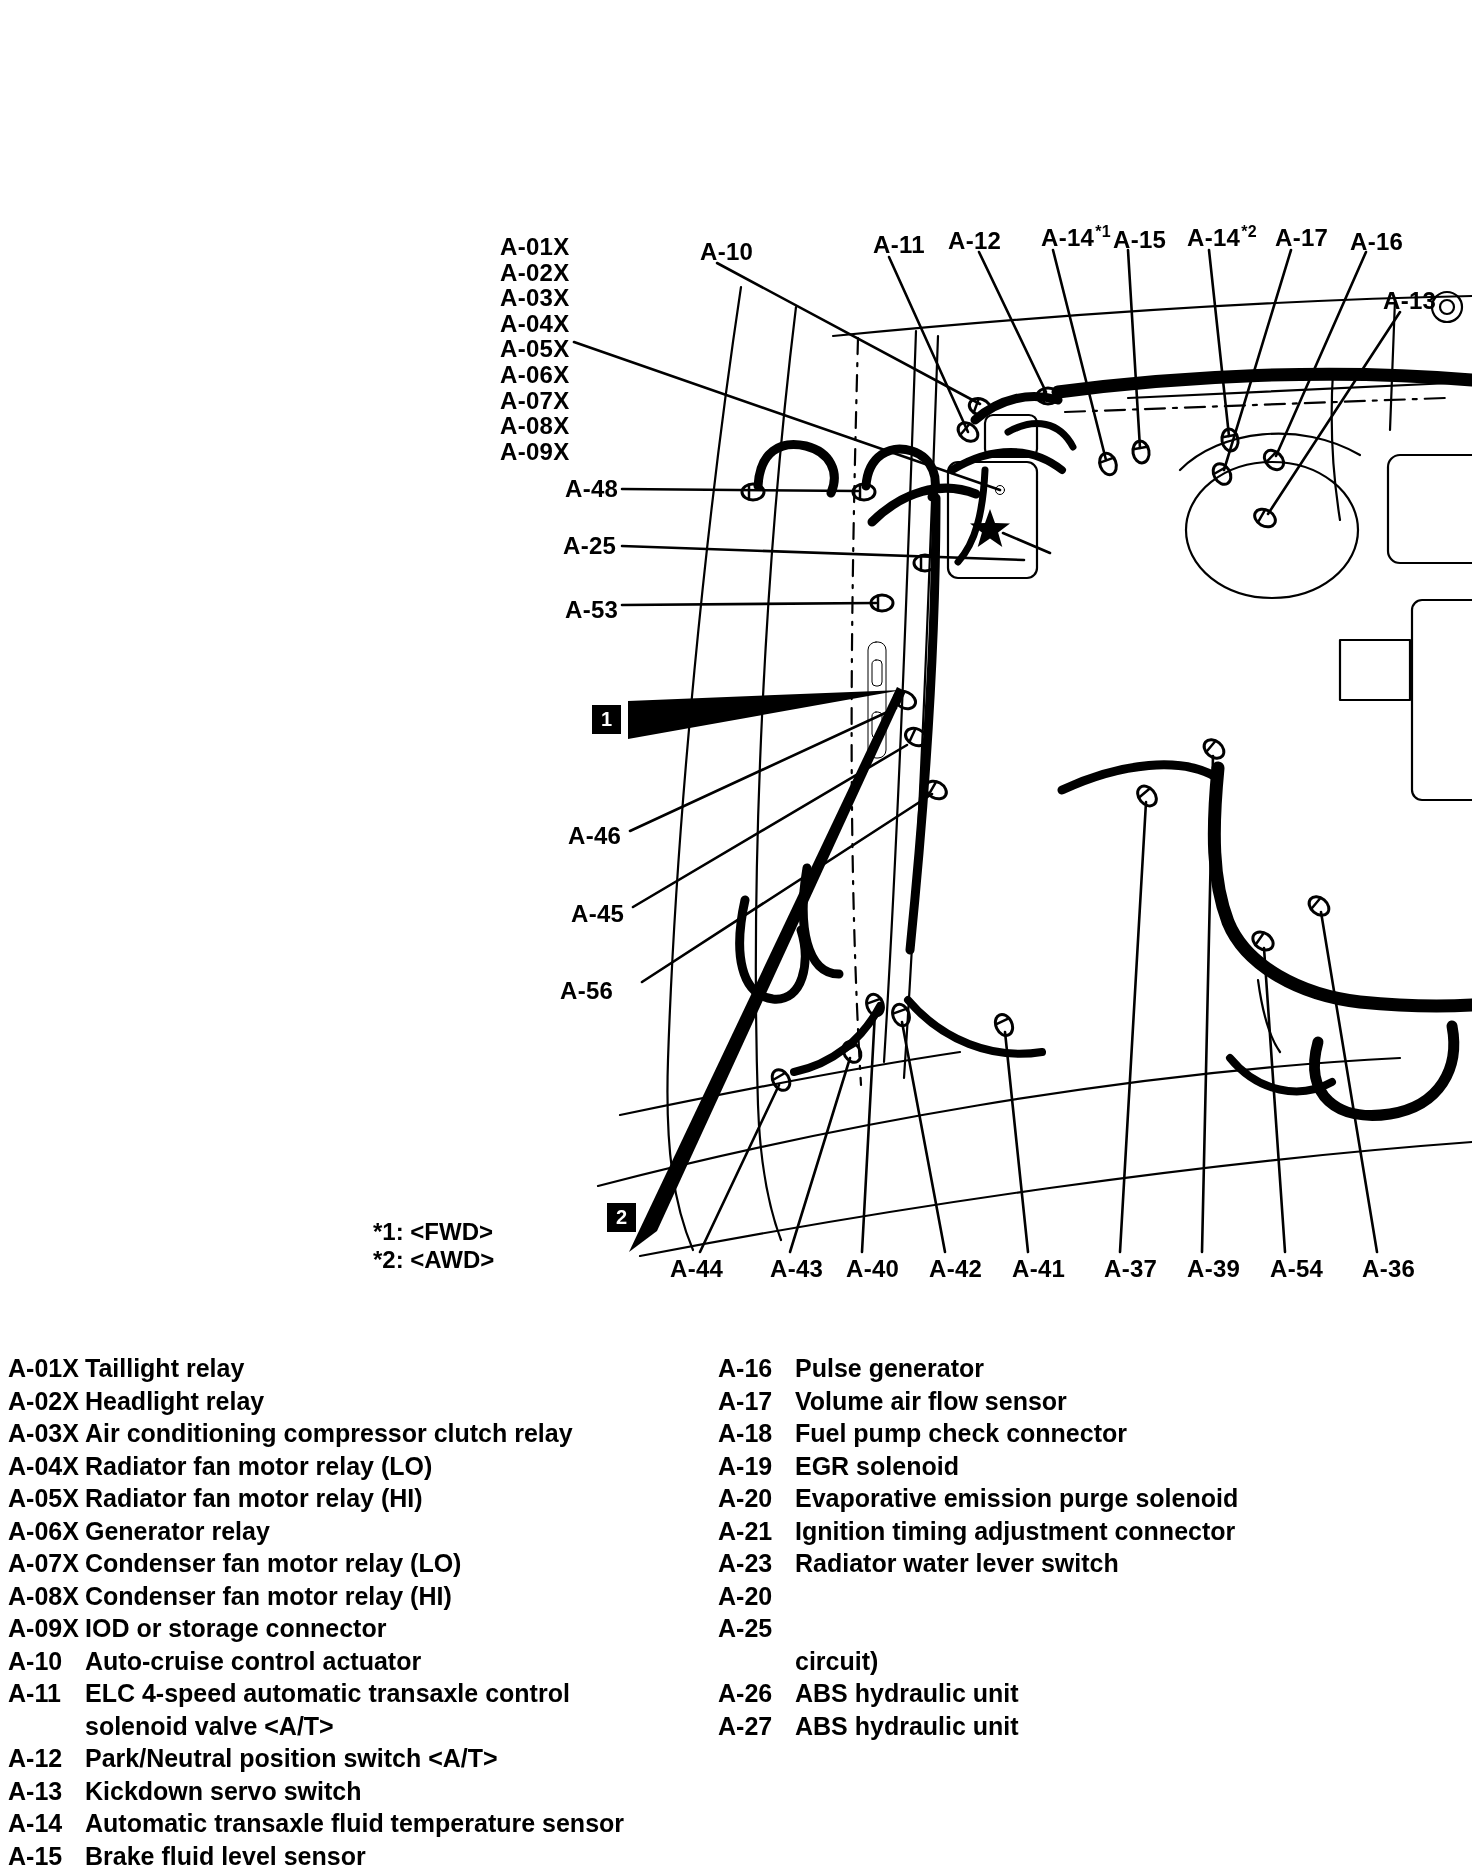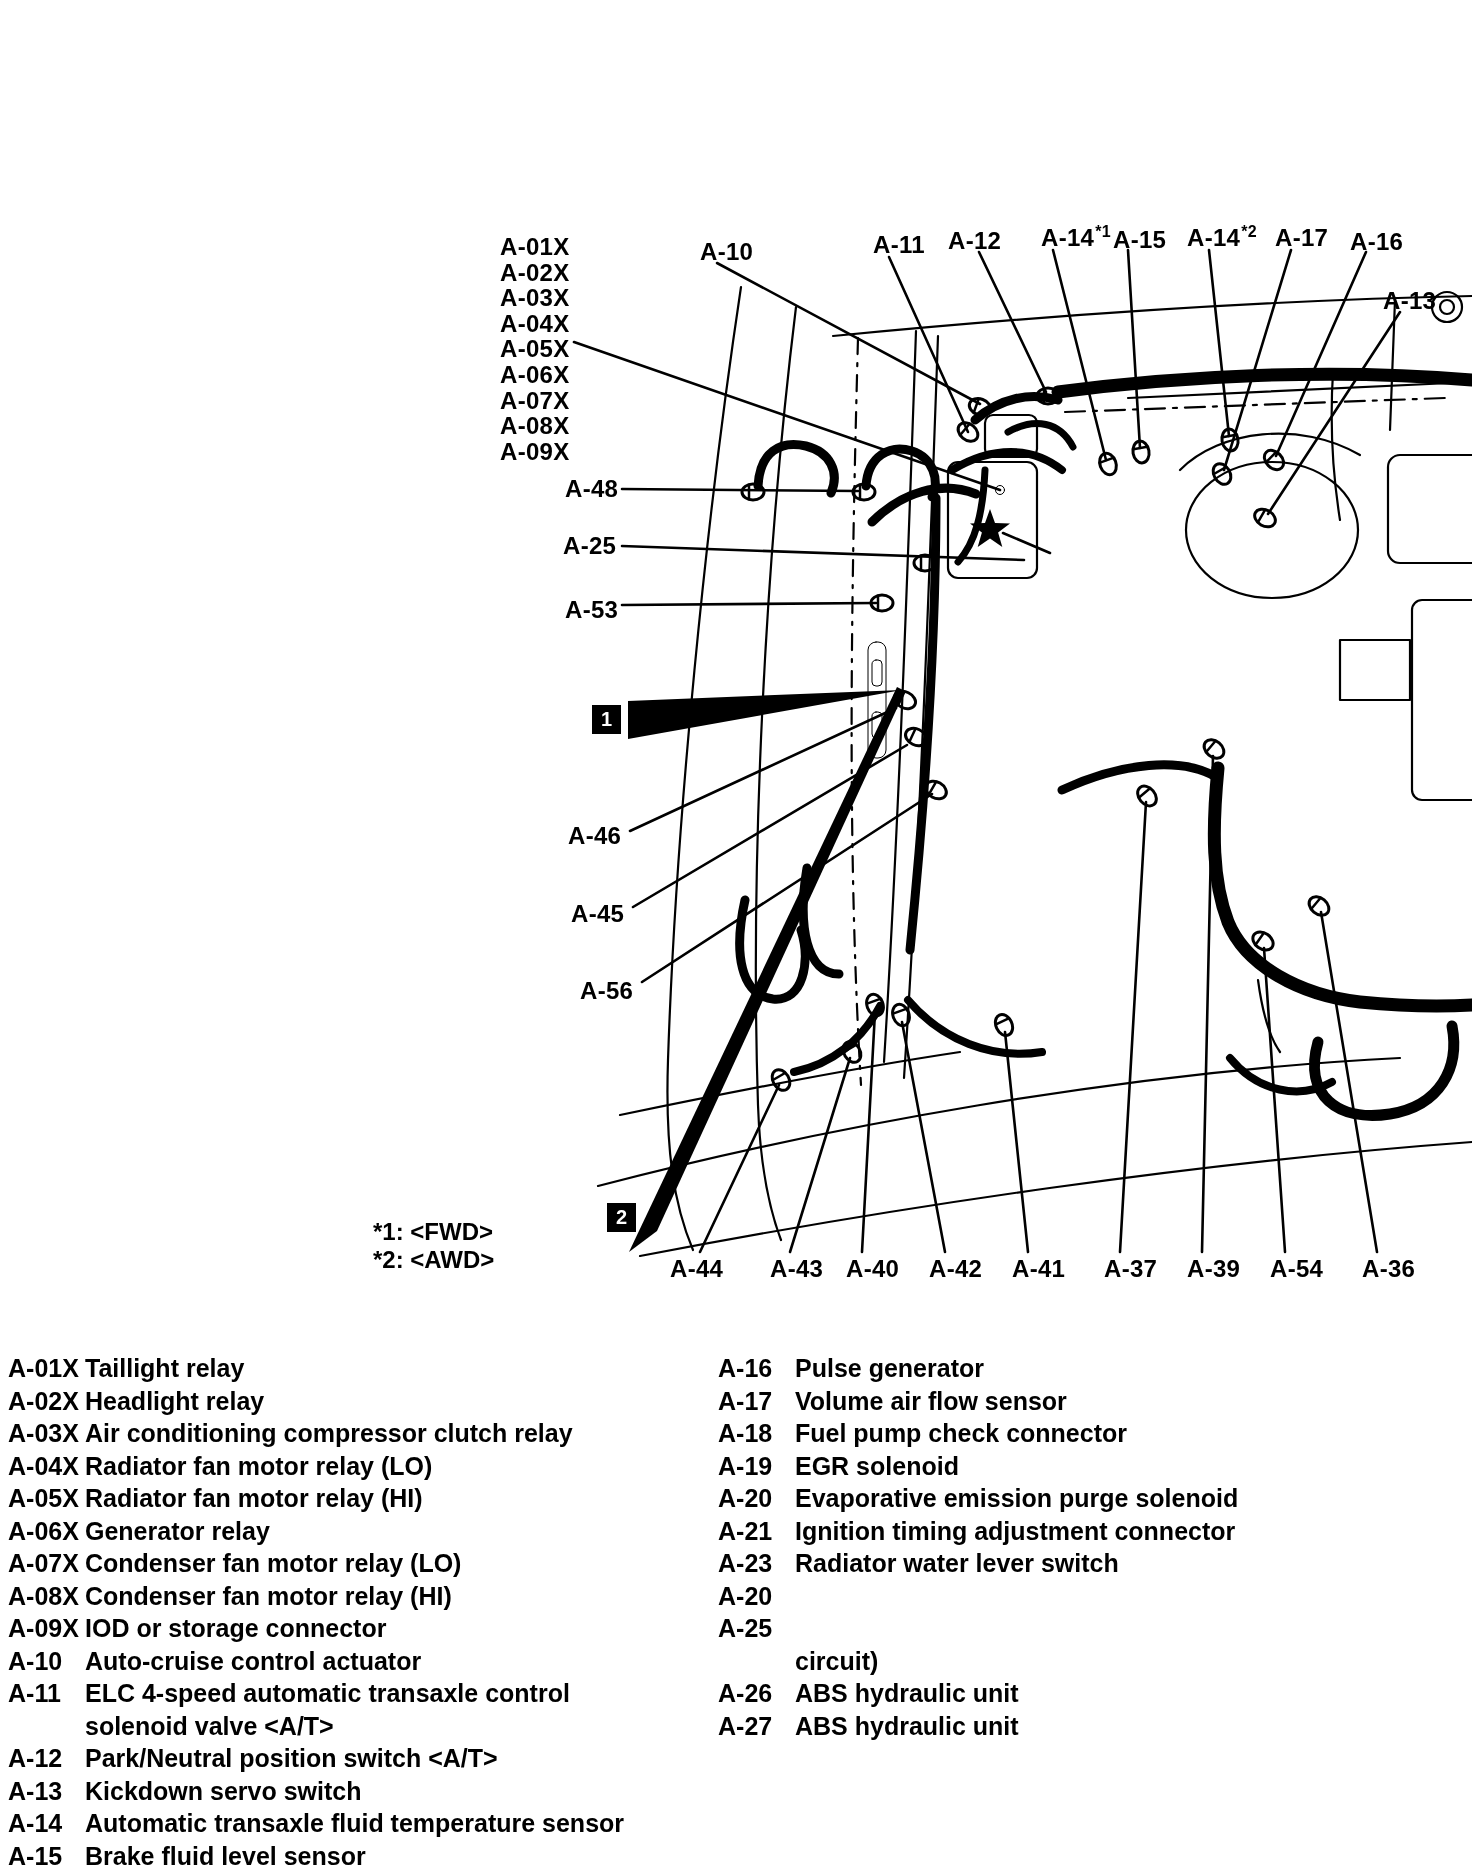--- a/index.html
+++ b/index.html
@@ -195,21 +195,21 @@
     <span>A-14</span><span class="sup">*2</span>
   </div>
   <div class="callout" style="left:1275px;top:224px">A-17</div>
   <div class="callout" style="left:1350px;top:228px">A-16</div>
   <div class="callout" style="left:1383px;top:287px">A-13</div>
   <div class="callout" style="left:565px;top:475px">A-48</div>
   <div class="callout" style="left:563px;top:532px">A-25</div>
   <div class="callout" style="left:565px;top:596px">A-53</div>
   <div class="callout" style="left:568px;top:822px">A-46</div>
   <div class="callout" style="left:571px;top:900px">A-45</div>
-  <div class="callout" style="left:580px;top:977px">A-56</div>
+  <div class="callout" style="left:560px;top:977px">A-56</div>
   <div class="callout" style="left:670px;top:1255px">A-44</div>
   <div class="callout" style="left:770px;top:1255px">A-43</div>
   <div class="callout" style="left:846px;top:1255px">A-40</div>
   <div class="callout" style="left:929px;top:1255px">A-42</div>
   <div class="callout" style="left:1012px;top:1255px">A-41</div>
   <div class="callout" style="left:1104px;top:1255px">A-37</div>
   <div class="callout" style="left:1187px;top:1255px">A-39</div>
   <div class="callout" style="left:1270px;top:1255px">A-54</div>
   <div class="callout" style="left:1362px;top:1255px">A-36</div>
 

